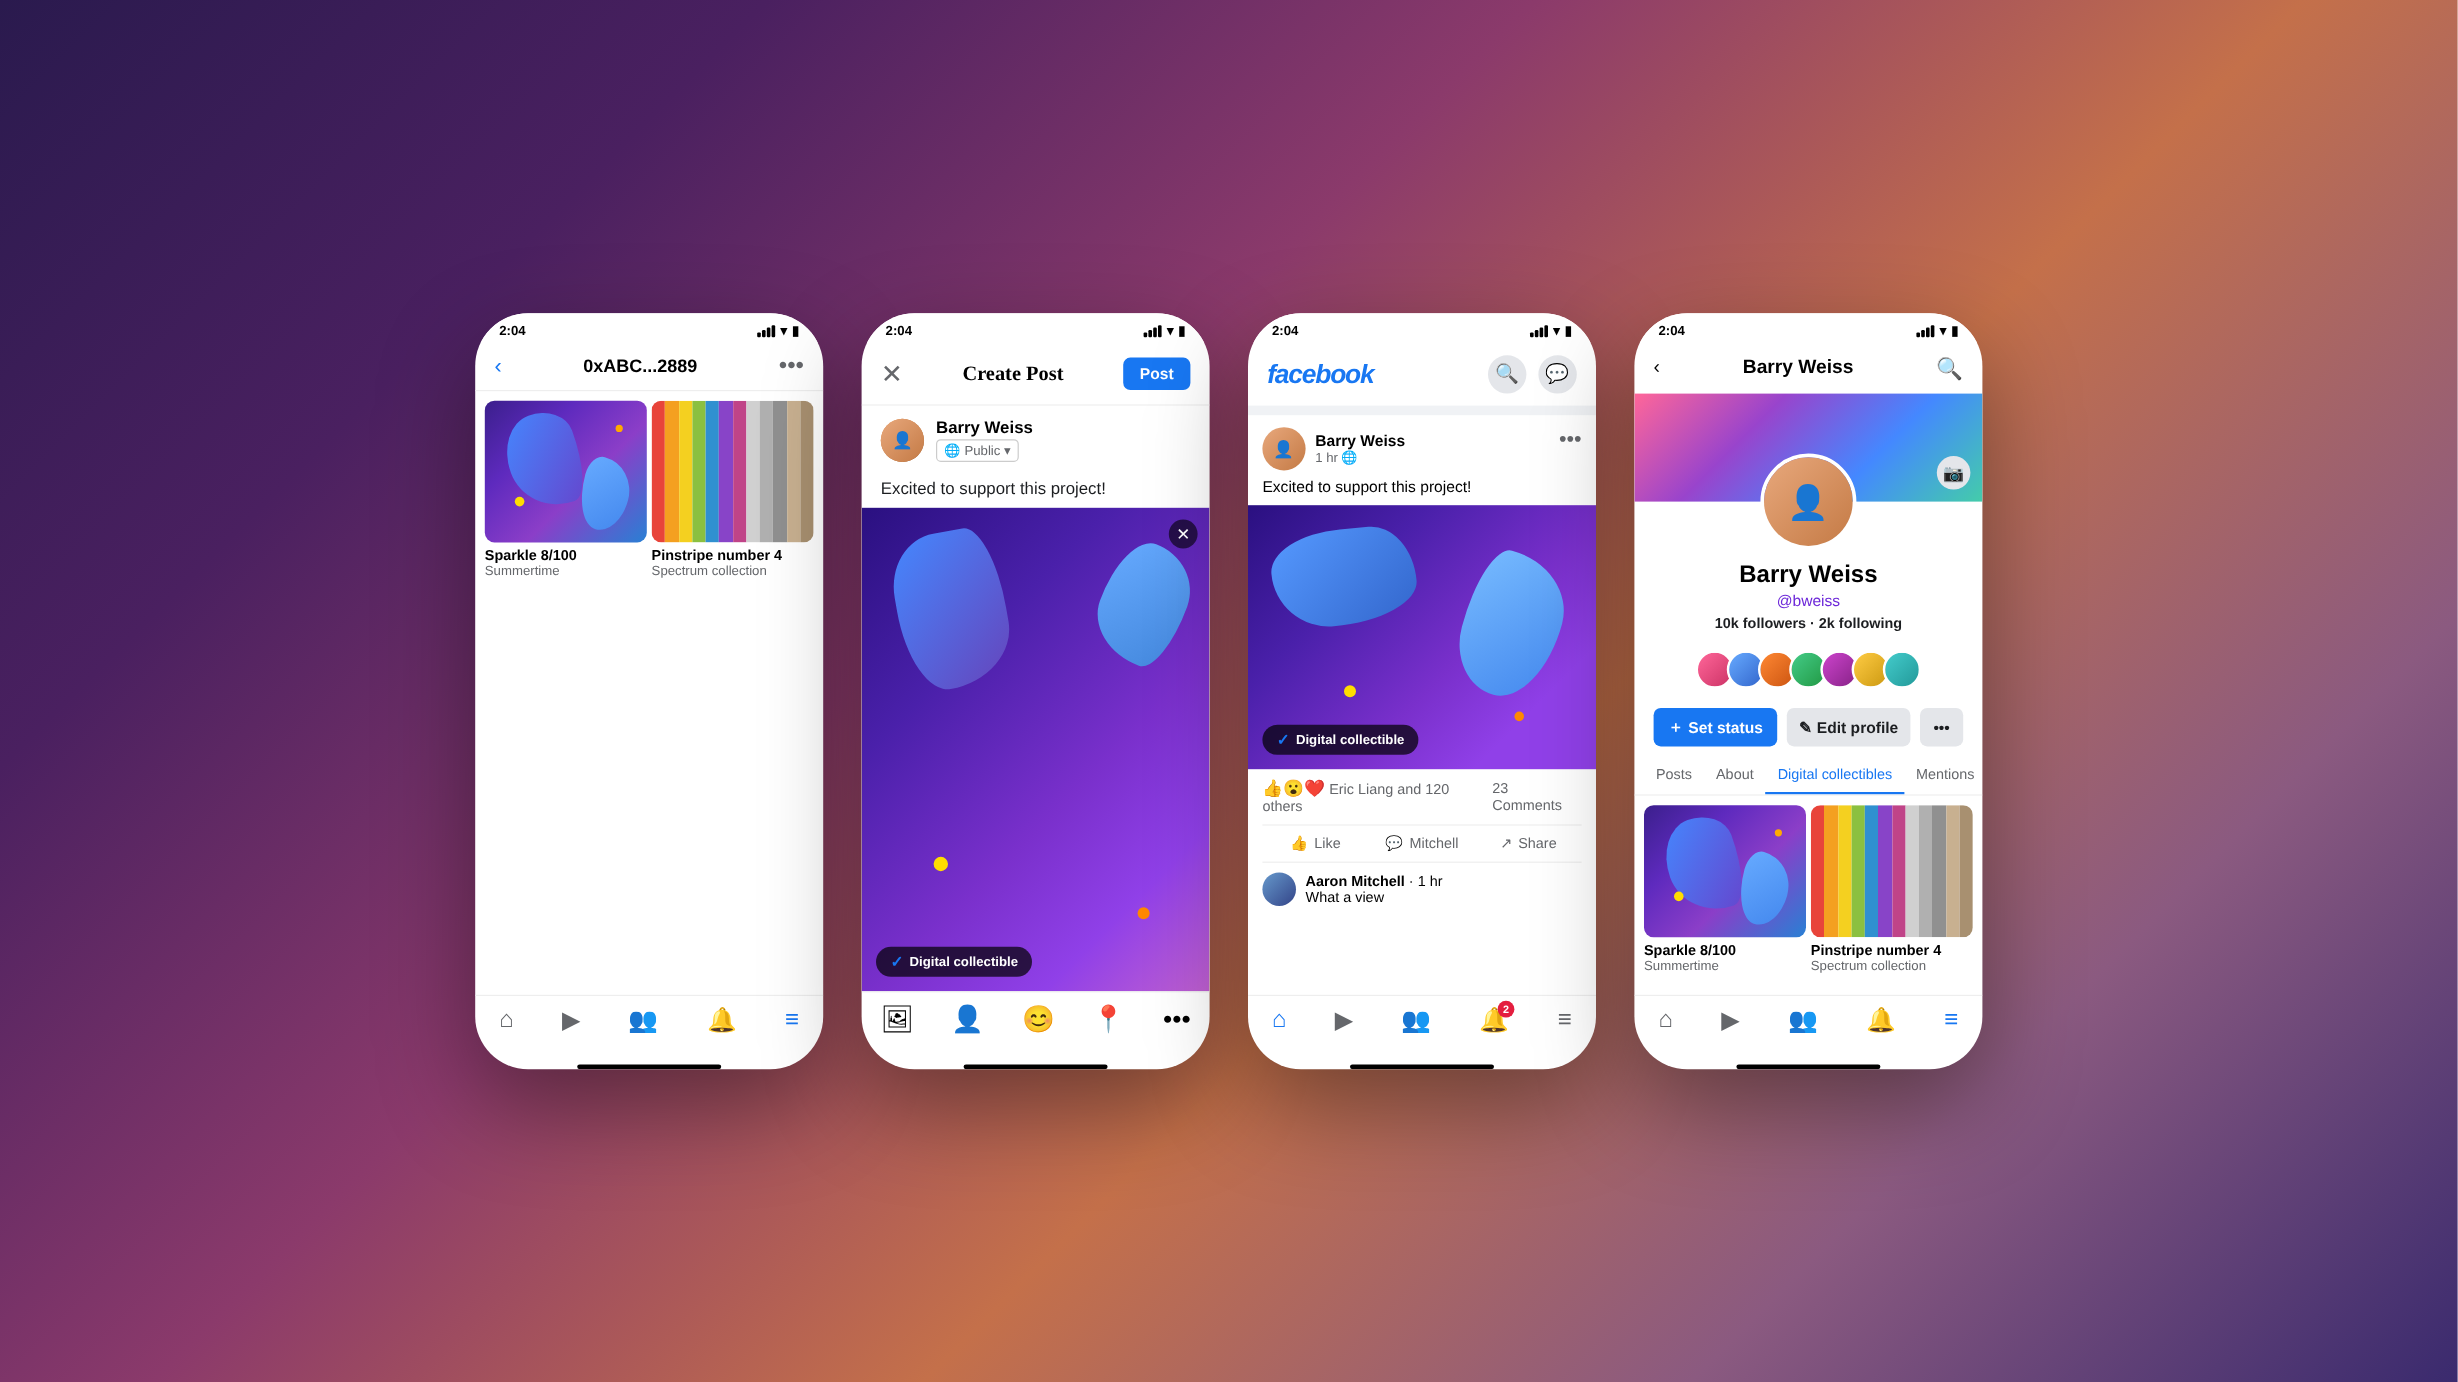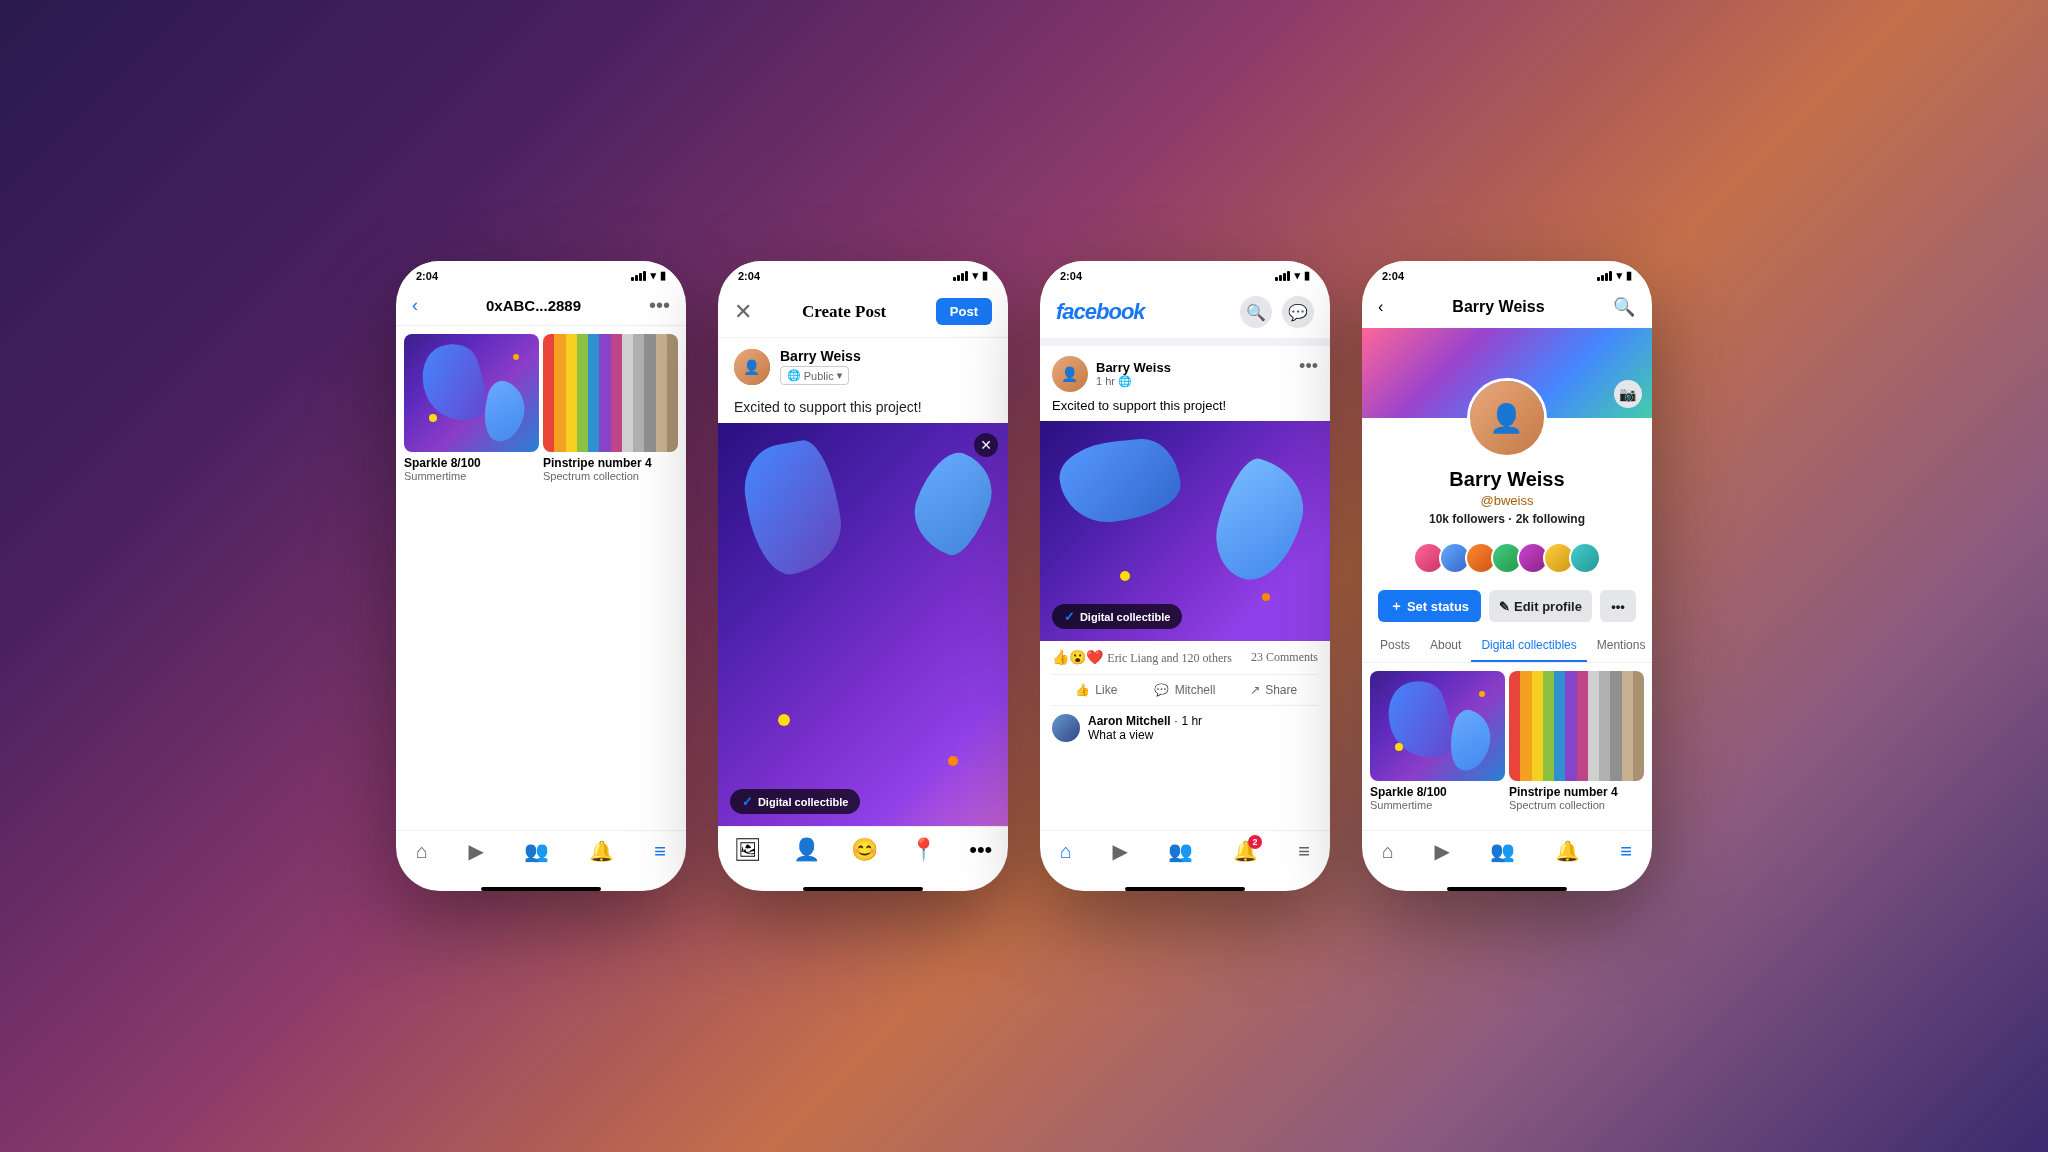--- a/index.html
+++ b/index.html
@@ -332,21 +332,21 @@
       top: 40px; right: 30px;
       transform: rotate(15deg);
     }
     .feed-dot1 { position: absolute; width: 10px; height: 10px; background: #ffdd00; border-radius: 50%; bottom: 60px; left: 80px; }
     .feed-dot2 { position: absolute; width: 8px; height: 8px; background: #ff8800; border-radius: 50%; bottom: 40px; right: 60px; }
 
     .reactions-row {
       display: flex; align-items: center;
       padding: 8px 12px;
       justify-content: space-between;
-      font-size: 12px; color: #65676b; font-family: Liberation Serif, serif;
+      font-size: 12px; color: #65676b;
     }
     .reaction-emojis { font-size: 14px; }
 
     .actions-row {
       display: flex;
       border-top: 1px solid #eee;
       border-bottom: 1px solid #eee;
       margin: 0 12px;
     }
     .action-btn {
@@ -398,21 +398,21 @@
       top: -40px;
       overflow: hidden;
     }
 
     .profile-info {
       text-align: center;
       padding: 50px 16px 8px;
       flex-shrink: 0;
     }
     .profile-name { font-size: 20px; font-weight: 700; }
-    .profile-handle { font-size: 13px; color: #a16207; margin-top: 2px; }
+    .profile-handle { font-size: 13px; color: #6d28d9; margin-top: 2px; }
     .profile-stats { font-size: 12px; color: #65676b; margin-top: 4px; }
     .profile-stats span { font-weight: 700; color: #1c1e21; }
 
     .friends-row {
       display: flex; justify-content: center; gap: -6px;
       padding: 8px 16px;
       flex-shrink: 0;
     }
     .friend-avatar {
       width: 32px; height: 32px; border-radius: 50%;

